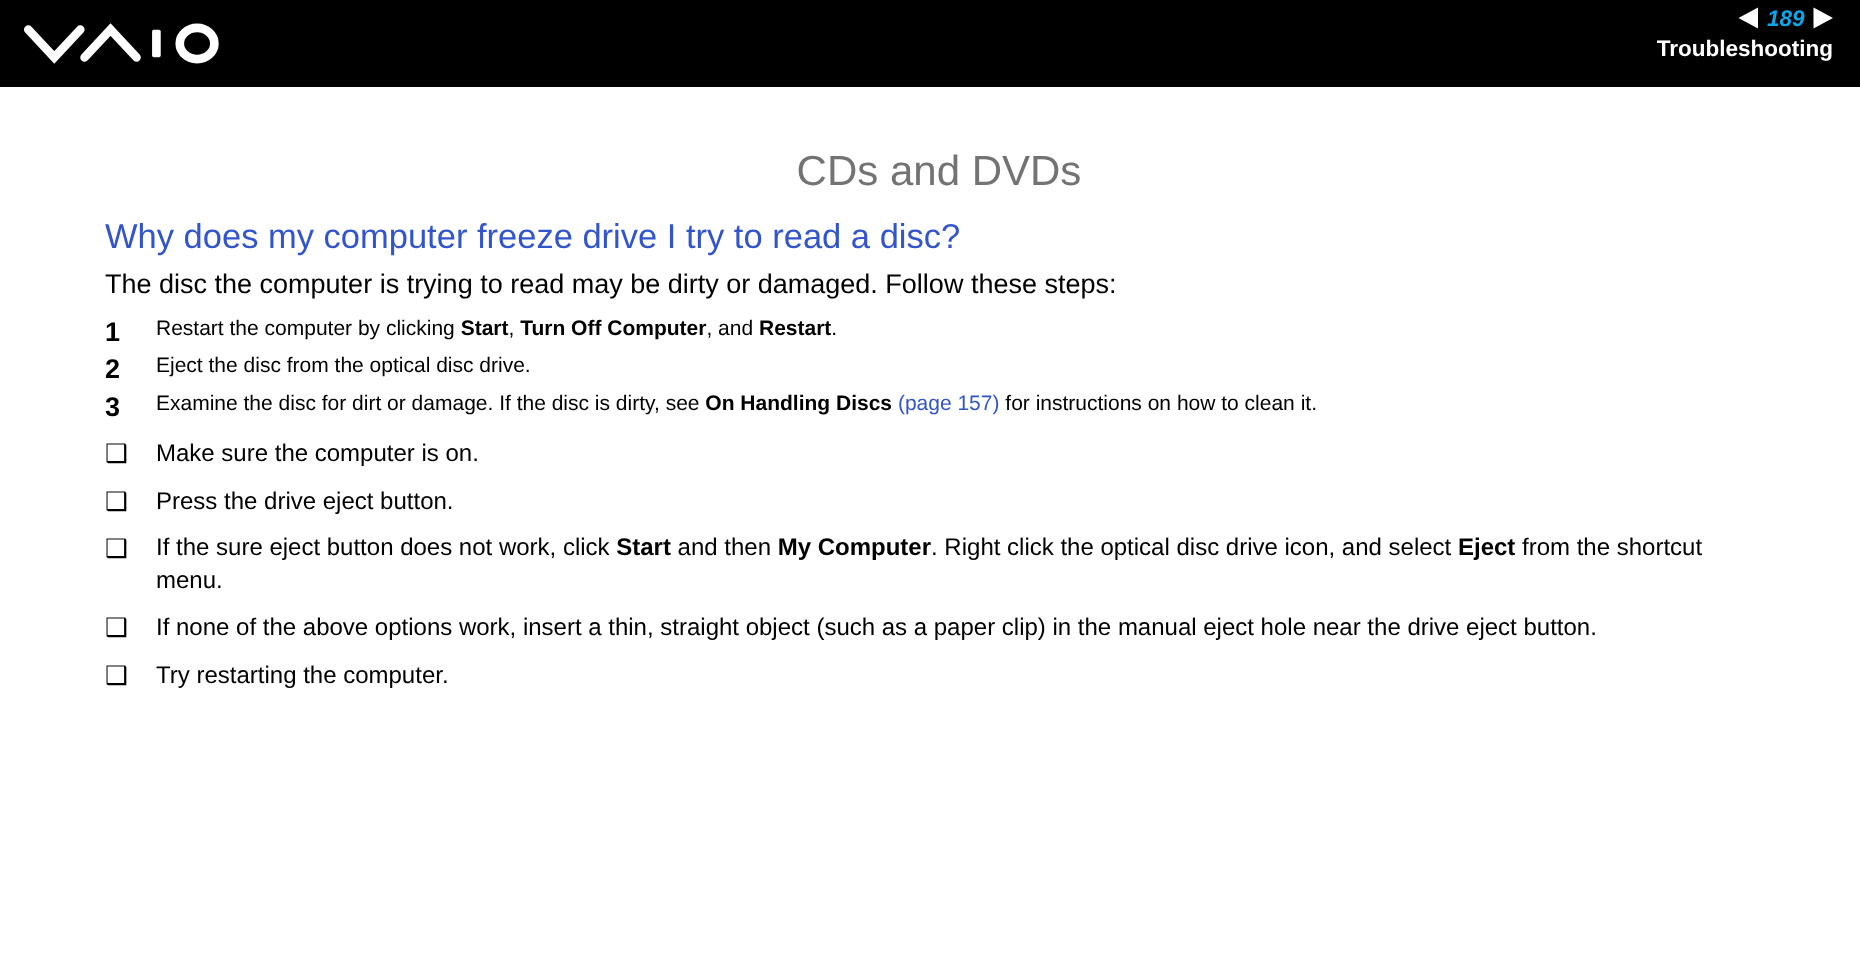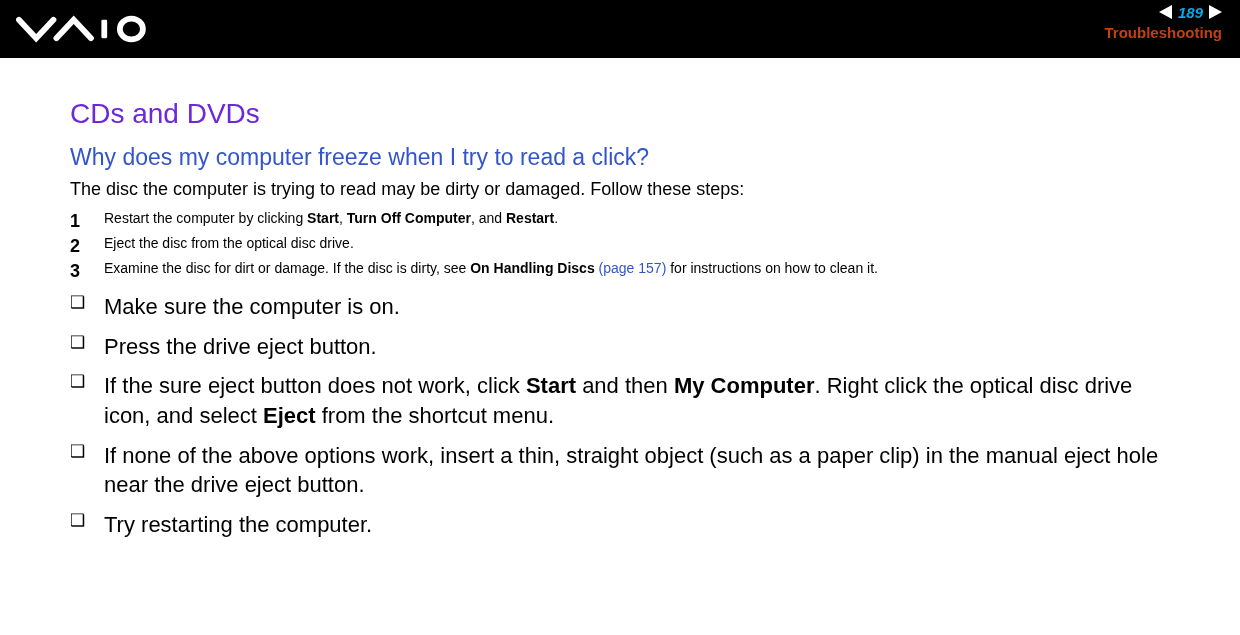--- a/index.html
+++ b/index.html
@@ -55,31 +55,32 @@
     border-right: 13px solid #fff;
   }
   .arrow-right {
     border-top: 7px solid transparent;
     border-bottom: 7px solid transparent;
     border-left: 13px solid #fff;
   }
   .section-label {
     font-size: 15px;
     font-weight: bold;
-    color: #c2410c;
+    color: #ffffff;
     margin-top: 2px;
   }
   .content {
     padding: 40px 70px 20px 70px;
   }
   h1.title {
     font-size: 28px;
     font-weight: 400;
-    margin: 0 0 14px 0;
-    color: #6d28d9;
+    margin: 0 0 14px 12px;
+    color: #737373;
+    text-align: center;
   }
   .question {
     font-size: 23px;
     font-weight: 400;
     color: #3355cc;
     margin: 6px 0 6px 0;
   }
   .intro {
     font-size: 18px;
     margin: 0 0 8px 0;
@@ -106,21 +107,21 @@
     top: 0;
     font-weight: bold;
     font-size: 18px;
   }
   ul.bullets {
     list-style: none;
     padding: 0;
     margin: 8px 0 0 0;
   }
   ul.bullets > li {
-    font-size: 22px;
+    font-size: 16px;
     line-height: 1.35;
     padding-left: 34px;
     position: relative;
     margin-bottom: 10px;
   }
   ul.bullets > li::before {
     content: "❑";
     position: absolute;
     left: 0;
     top: 0;
@@ -145,21 +146,21 @@
       <span class="page-number">189</span>
       <span class="arrow arrow-right"></span>
     </div>
     <div class="section-label">Troubleshooting</div>
   </div>
 </div>
 
 <div class="content">
   <h1 class="title">CDs and DVDs</h1>
 
-  <div class="question">Why does my computer freeze when I try to read a click?</div>
+  <div class="question">Why does my computer freeze drive I try to read a disc?</div>
   <p class="intro">The disc the computer is trying to read may be dirty or damaged. Follow these steps:</p>
   <ol class="steps">
     <li>
       <span>Restart the computer by clicking </span><span class="bold">Start</span><span>, </span><span class="bold">Turn Off Computer</span><span>, and </span><span class="bold">Restart</span><span>.</span>
     </li>
     <li>Eject the disc from the optical disc drive.</li>
     <li>
       <span>Examine the disc for dirt or damage. If the disc is dirty, see </span><span class="bold">On Handling Discs </span><span class="link">(page 157)</span><span> for instructions on how to clean it.</span>
     </li>
   </ol>

